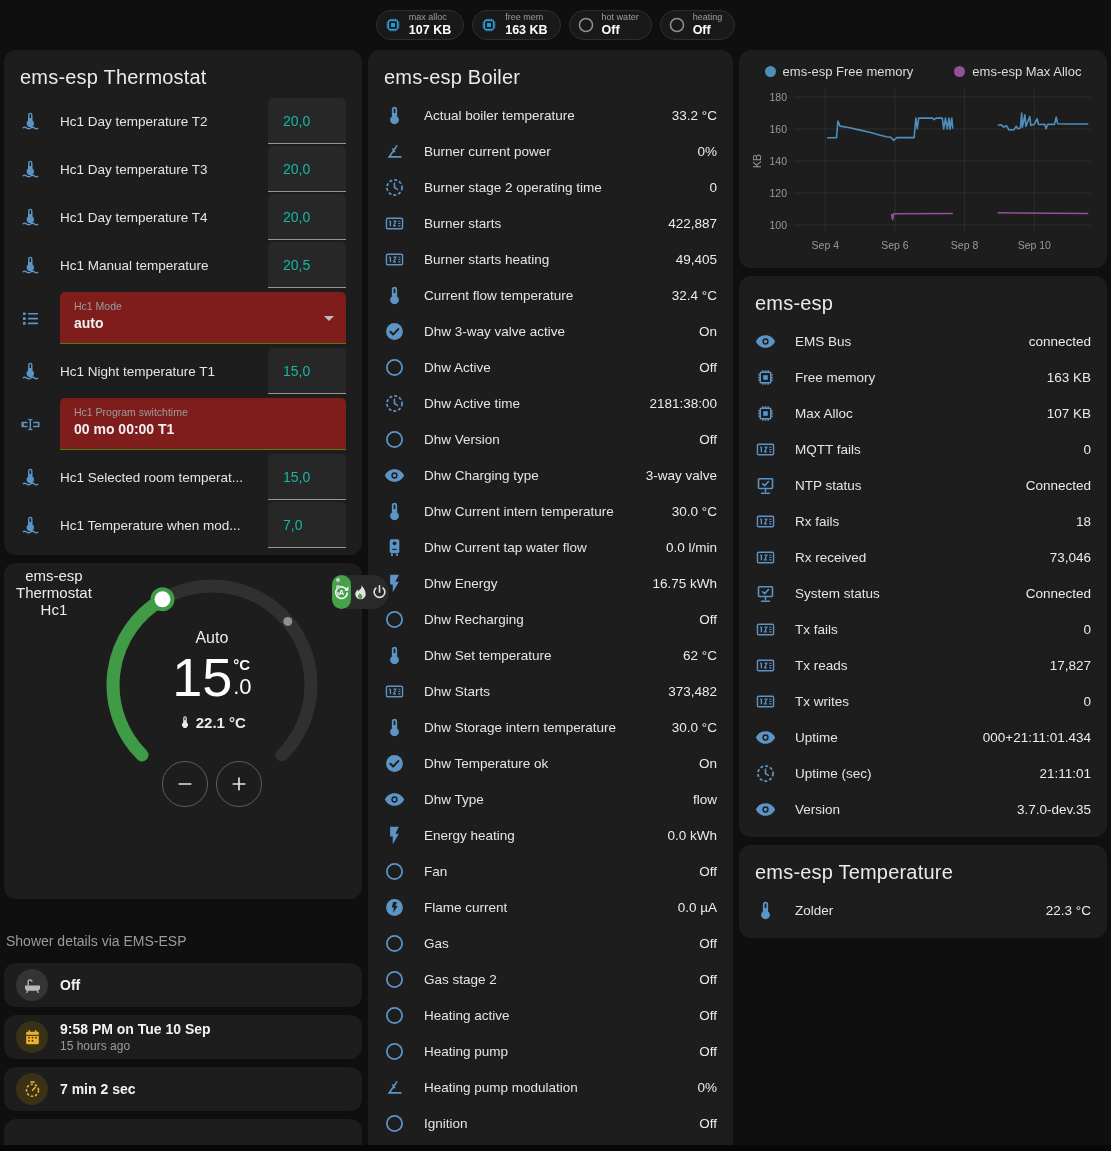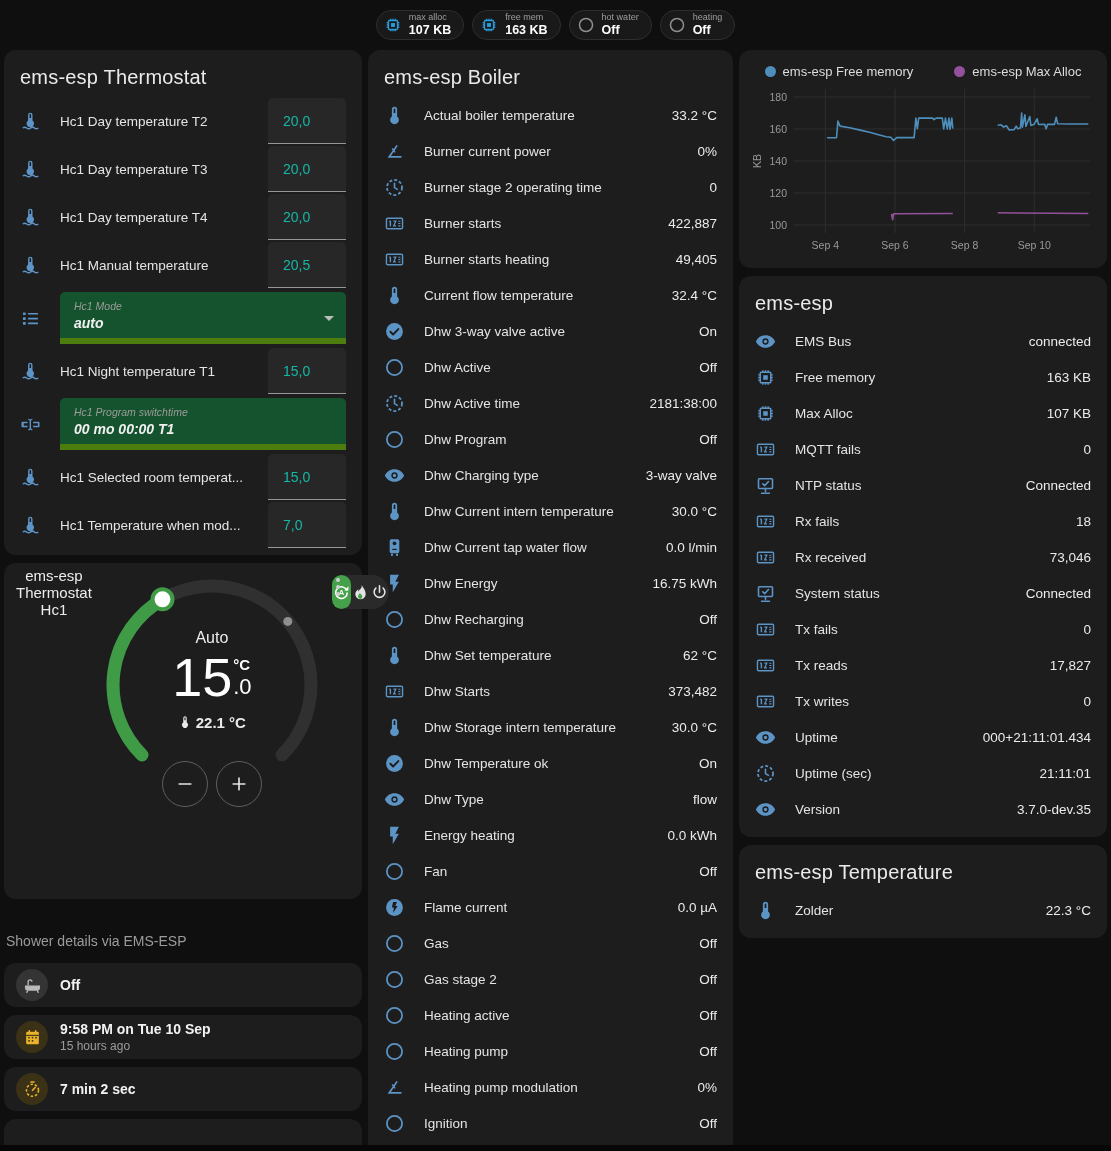--- a/index.html
+++ b/index.html
@@ -29,22 +29,22 @@
   .eicon svg { width:21px; height:21px; }
   .elabel { flex:1; font-size:13.5px; color:#e4e4e4; white-space:nowrap; overflow:hidden; text-overflow:ellipsis; }
   .evalue { font-size:13.5px; color:#eceaea; margin-left:10px; white-space:nowrap; }
   .rows-pad { padding-bottom:10px; }
 
   
   .trow { display:flex; align-items:center; height:48px; padding:0 16px; }
   .trow.frow { height:58px; }
   .numbox { width:78px; height:46px; background:#272727; border-radius:5px 5px 0 0; border-bottom:1px solid #969696;
             display:flex; align-items:center; padding-left:15px; font-size:14px; color:#14b8a6; cursor:text; flex:none; }
-  .field { flex:1; height:52px; background:#14532d; border-radius:5px 5px 0 0; border-bottom:6px solid #4d7c0f;
-           padding:8px 14px 0; position:relative; cursor:pointer;font-style:italic; }
+  .field { flex:1; height:52px; background:#7f1d1d; border-radius:5px 5px 0 0; border-bottom:1px solid #4d7c0f;
+           padding:8px 14px 0; position:relative; cursor:pointer; }
   .field .flabel { font-size:10.5px; color:#9c9c9c; }
   .field .fvalue { font-size:14px; color:#f0f0f0; margin-top:3px; font-weight:bold; }
   .caret { position:absolute; right:12px; top:24px; width:0; height:0;
            border-left:5px solid transparent; border-right:5px solid transparent; border-top:5px solid #bdbdbd; }
 
   
   .dial-card { margin-top:8px; height:336px; position:relative; padding:0 12px 12px; display:flex; }
   .dial-title { text-align:center; font-size:15px; color:#ececec; padding-top:4px; }
   .menu-dots { position:absolute; right:14px; top:12px; width:20px; height:24px; display:flex; flex-direction:column;
                align-items:center; justify-content:center; gap:3px; cursor:pointer; }
@@ -485,21 +485,21 @@
             </span>
             <span class="elabel">Dhw Active time</span>
             <span class="evalue">2181:38:00</span>
           </div>
           <div class="erow">
             <span class="eicon">
               <svg viewBox="0 0 24 24">
                 <circle cx="12" cy="12" r="8.7" fill="none" stroke="currentColor" stroke-width="2"></circle>
               </svg>
             </span>
-            <span class="elabel">Dhw Program</span>
+            <span class="elabel">Dhw Version</span>
             <span class="evalue">Off</span>
           </div>
           <div class="erow">
             <span class="eicon">
               <svg viewBox="0 0 24 24">
                 <path fill="currentColor" d="M12 4.8c-5 0-9.3 3-11 7.2 1.7 4.2 6 7.2 11 7.2s9.3-3 11-7.2c-1.7-4.2-6-7.2-11-7.2Z"></path>
                 <circle cx="12" cy="12" r="3.6" fill="#1d1d1d"></circle>
                 <circle cx="12" cy="12" r="1.9" fill="currentColor"></circle>
               </svg>
             </span>

